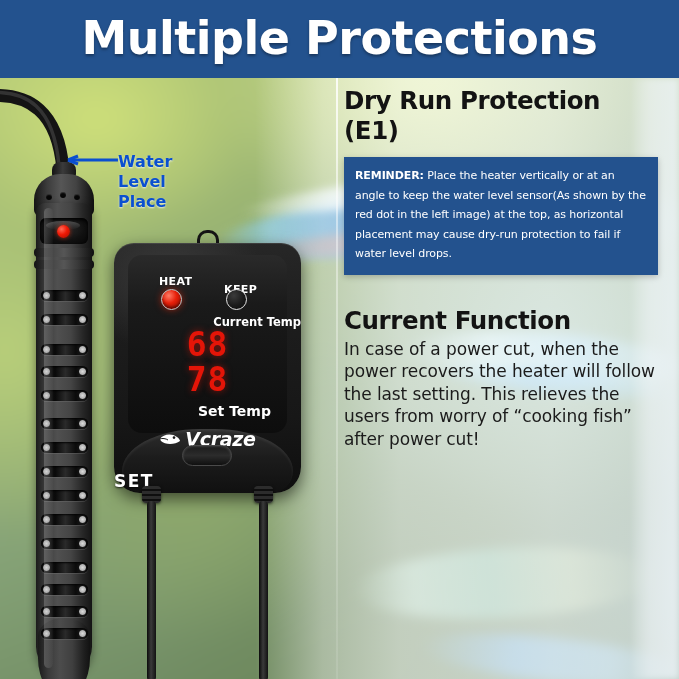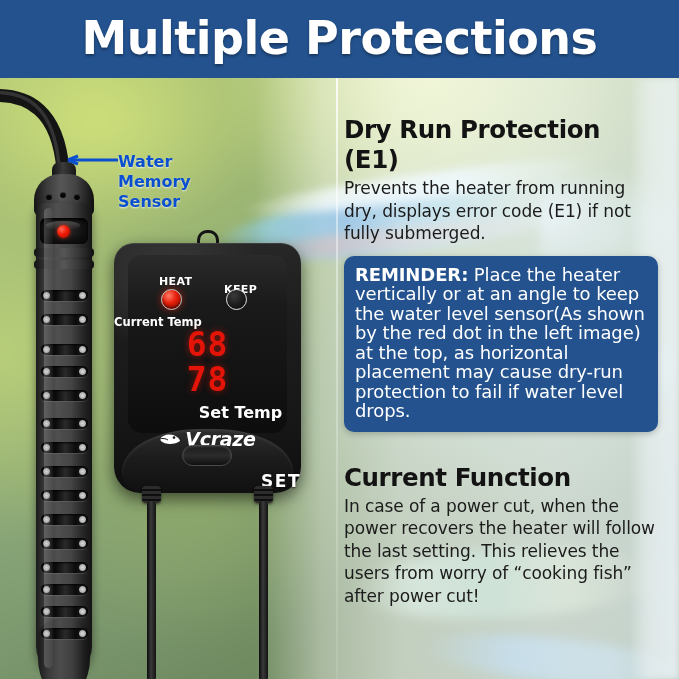--- a/index.html
+++ b/index.html
@@ -400,33 +400,33 @@
   .led-keep {
     left: 112px;
     background: radial-gradient(circle at 36% 30%, #3b3b3b 0%, #1a1a1a 55%, #0b0b0b 100%);
     border: 1.8px solid #e4e4e4;
   }
 
   .cur-temp-label {
     position: absolute;
     left: 0; top: 72px;
     width: 187px;
-    text-align: left;
+    text-align: right;
     color: #ffffff;
     font-size: 11.5px;
     font-weight: bold;
     font-family: "DejaVu Sans", sans-serif;
   }
   .set-temp-label {
     position: absolute;
-    left: 18px; top: 160px;
+    left: 12px; top: 160px;
     width: 217px;
     text-align: center;
     color: #ffffff;
-    font-size: 16px;
+    font-size: 14px;
     font-weight: bold;
     font-family: "DejaVu Sans", sans-serif;
   }
   .digits {
     position: absolute;
     left: 0;
     width: 187px;
     text-align: center;
     color: #e41508;
     font-family: "DejaVu Sans Mono", monospace;
@@ -460,21 +460,21 @@
     width: 50px; height: 21px;
     border-radius: 11px;
     background: linear-gradient(180deg, #1b1b1b 0%, #2c2c2c 50%, #101010 100%);
     border: 1.5px solid #4a4a4a;
     box-shadow: inset 0 1px 2px rgba(255,255,255,0.14);
   }
   .set-btn-label {
     position: absolute;
     left: 0; top: 228px;
     width: 187px;
-    text-align: right;
+    text-align: left;
     color: #ffffff;
     font-size: 17px;
     font-weight: bold;
     letter-spacing: 1.5px;
     font-family: "DejaVu Sans", sans-serif;
     text-shadow: 0 1px 2px rgba(0,0,0,0.7);
   }
   
   .collar {
     position: absolute;
@@ -496,21 +496,21 @@
   }
   .cable-l { left: 33px; }
   .cable-r { left: 145px; }
 
   
   .col {
     position: absolute;
     left: 340px; top: 78px;
     width: 339px; height: 601px;
     z-index: 16;
-    padding: 37px 18px 0 4px;
+    padding: 8px 18px 0 4px;
   }
   .sec-title {
     color: #131313;
     font-size: 24.5px;
     font-weight: bold;
     letter-spacing: -0.4px;
     line-height: 30px;
     font-family: "DejaVu Sans", sans-serif;
   }
   .sec-body {
@@ -518,24 +518,24 @@
     font-size: 17px;
     line-height: 22.5px;
     letter-spacing: -0.1px;
     margin-top: 2px;
     font-family: "DejaVu Sans", sans-serif;
   }
   .reminder {
     margin-top: 11px;
     width: 314px;
     background: #23528e;
-    border-radius: 10px;
+    border-radius: 0;
     padding: 9px 11px 11px 11px;
     color: #ffffff;
-    font-size: 18px;
+    font-size: 11px;
     line-height: 19.5px;
     letter-spacing: -0.1px;
     font-family: "DejaVu Sans", sans-serif;
     box-shadow: 0 2px 6px rgba(0,0,0,0.22);
   }
   .reminder b { font-weight: bold; }
   .gap-a { height: 18px; }
   .gap-b { height: 13px; }
 </style>
 </head>
@@ -603,22 +603,22 @@
     <div class="tube-gloss"></div>
   </div>
 
   <svg class="callout-line" width="120" height="60" viewBox="0 0 120 60">
     <line x1="4" y1="8" x2="54" y2="8" stroke="#0a4fd0" stroke-width="3"></line>
     <line x1="4" y1="8" x2="14" y2="4" stroke="#0a4fd0" stroke-width="3"></line>
     <line x1="4" y1="8" x2="14" y2="12" stroke="#0a4fd0" stroke-width="3"></line>
   </svg>
   <div class="callout">
     <div>Water</div>
-    <div>Memory</div>
-    <div>Sensor</div>
+    <div>Level</div>
+    <div>Place</div>
   </div>
 
   <div class="controller">
     <div class="ctrl-hanger"></div>
     <div class="ctrl-body"></div>
     <div class="ctrl-screen"></div>
     <div class="ctrl-base"></div>
 
     <div class="led-label lbl-heat">HEAT</div>
     <div class="led-label lbl-keep">KEEP</div>
@@ -644,21 +644,20 @@
 
     <div class="collar collar-l"></div>
     <div class="collar collar-r"></div>
     <div class="cable cable-l"></div>
     <div class="cable cable-r"></div>
   </div>
 
   <div class="col">
 
     <div class="sec-title">Dry Run Protection (E1)</div>
-    <div class="sec-body">Prevents the heater from running dry, displays error code (E1) if not fully submerged.</div>
 
     <div class="reminder">
       <b>REMINDER:</b><span> Place the heater vertically or at an angle to keep the water level sensor(As shown by the red dot in the left image) at the top, as horizontal placement may cause dry-run protection to fail if water level drops.</span>
     </div>
 
     <div class="gap-a"></div>
 
 
     <div class="gap-b"></div>
 

